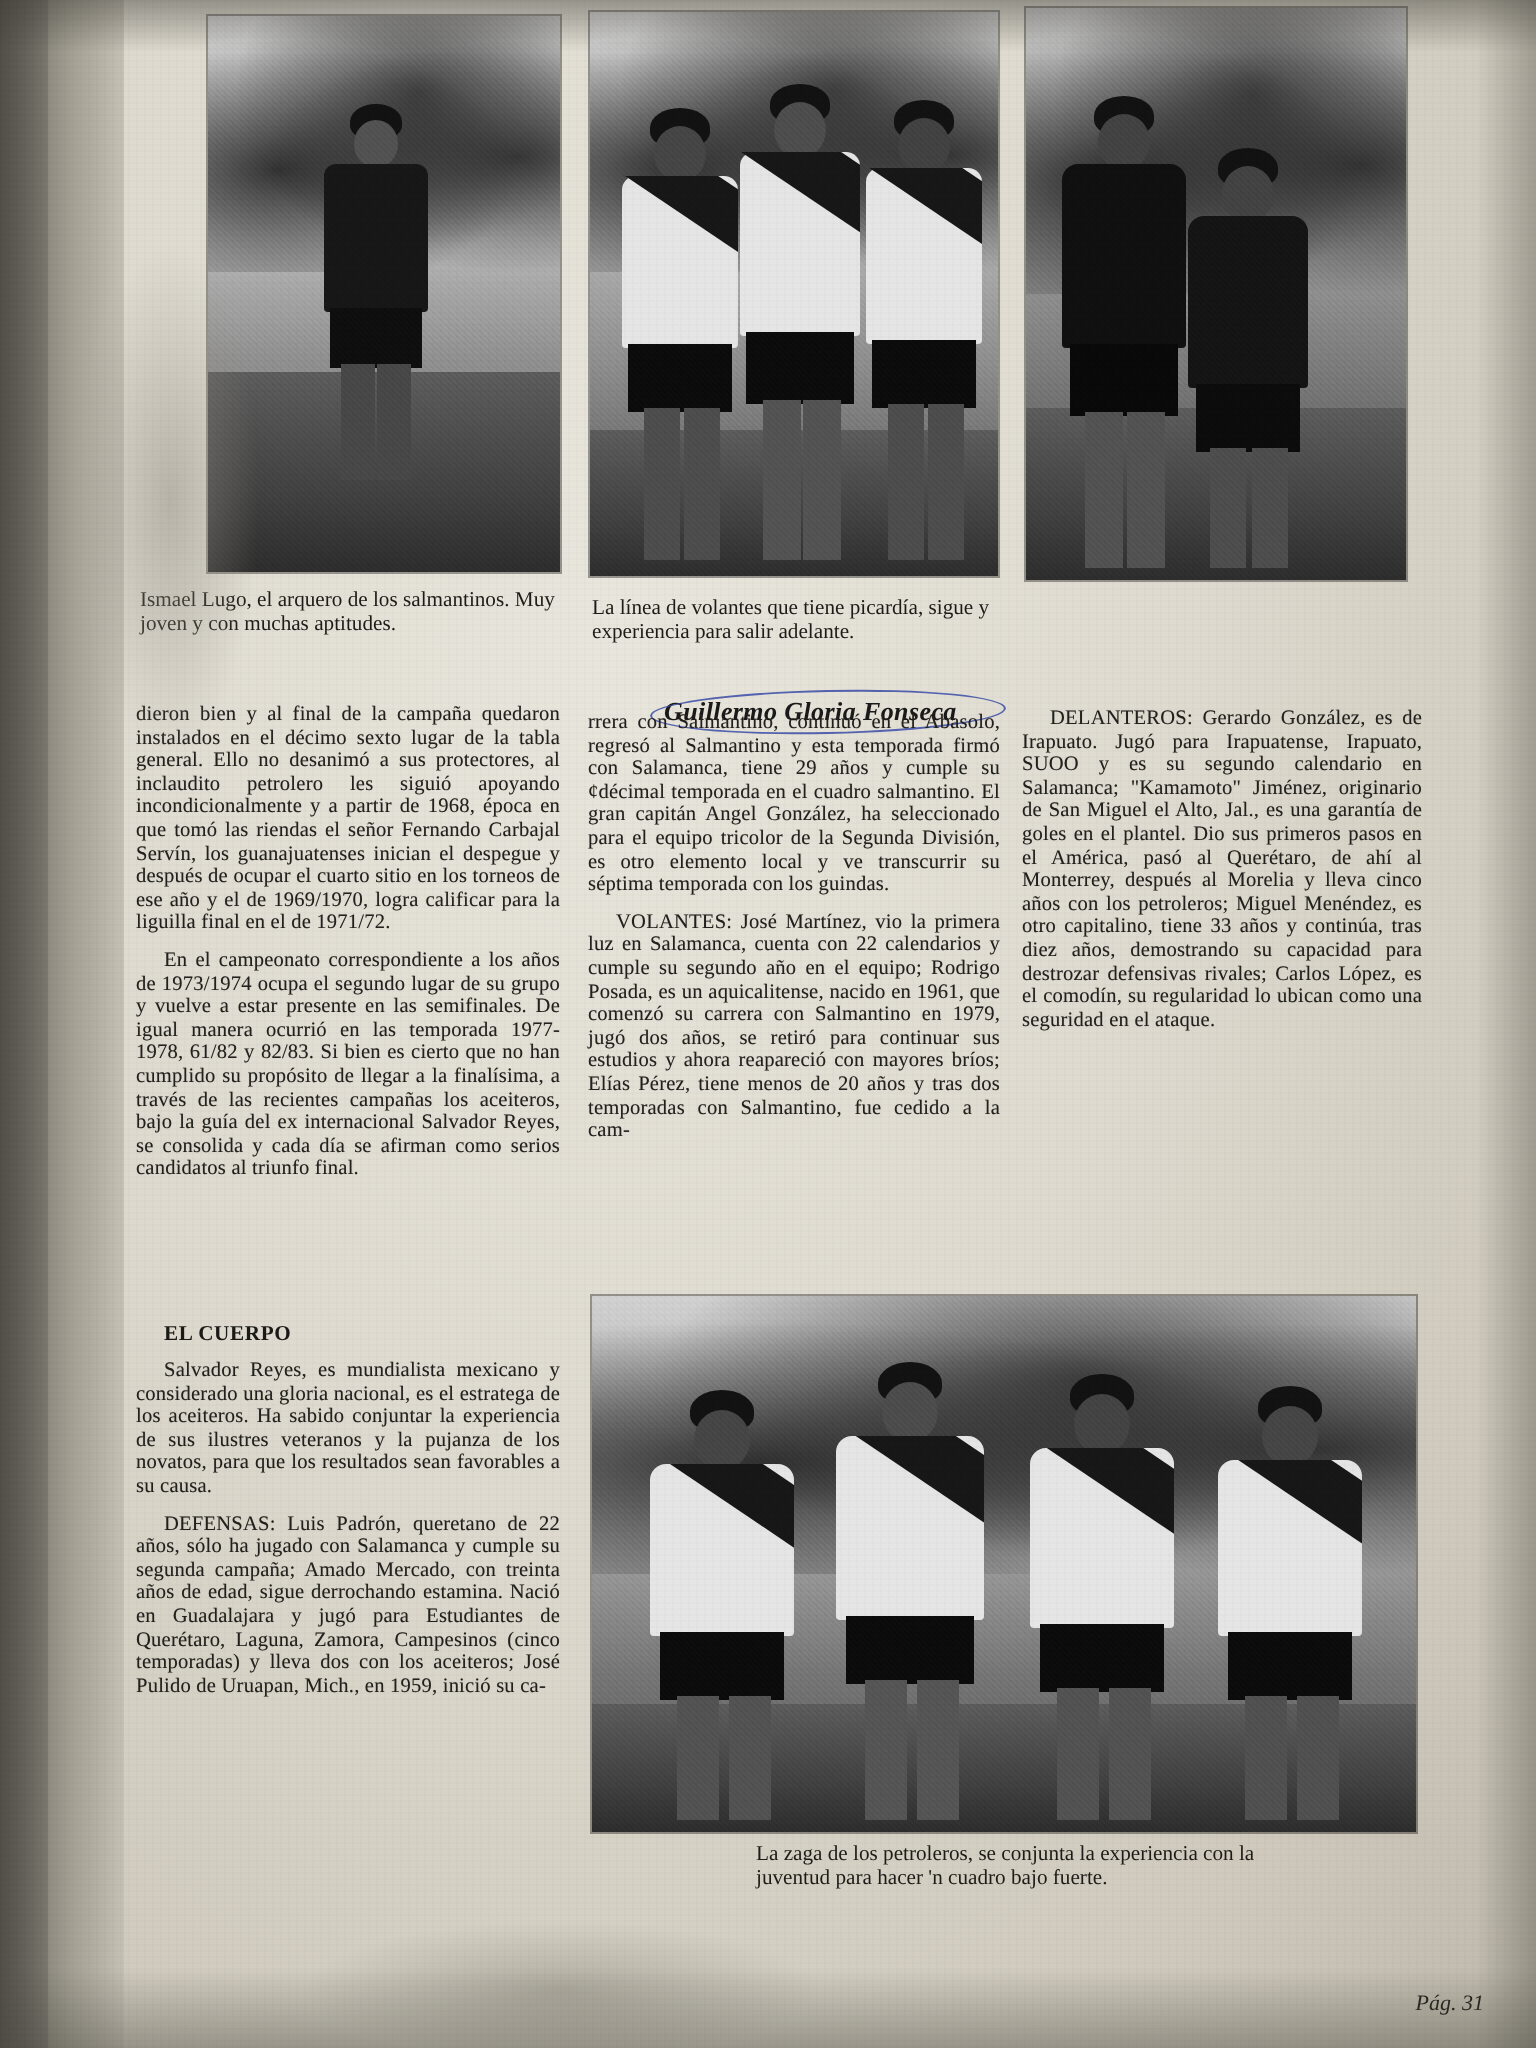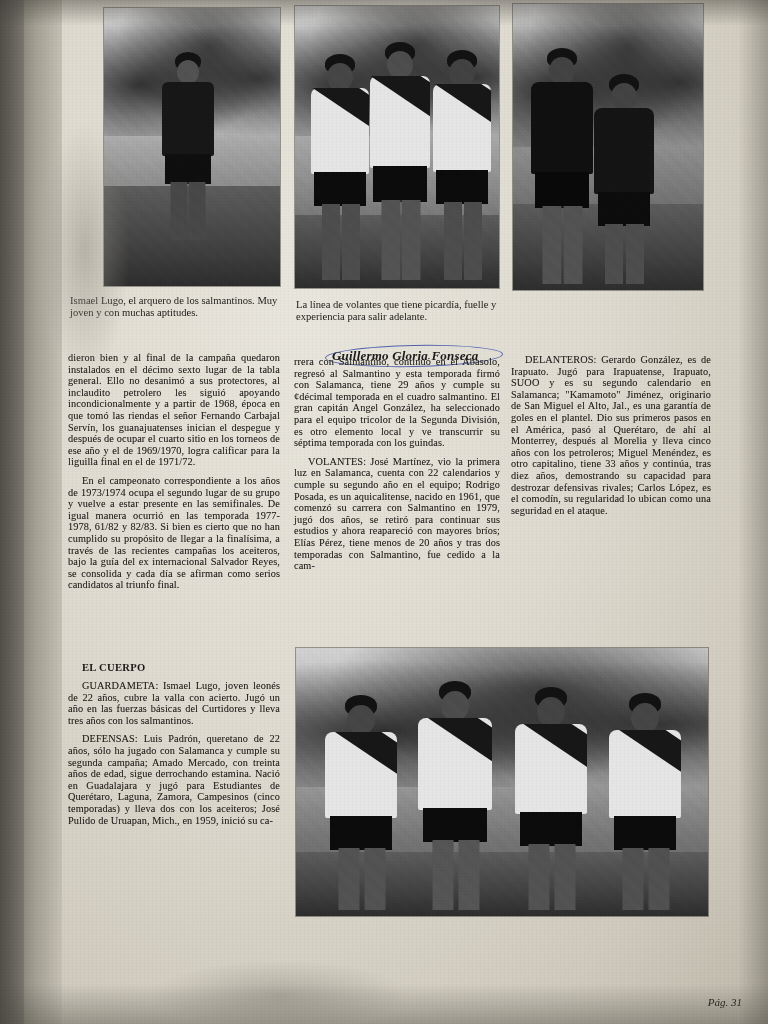--- a/index.html
+++ b/index.html
@@ -209,36 +209,36 @@
       <div class="p-head" style="top:9px;width:26px;height:28px;background:#4b453d;"></div>
       <div class="p-body dark" style="top:34px;width:60px;height:86px;border-radius:8px 8px 2px 2px;background:#1a191e;"></div>
       <div class="p-shorts" style="top:118px;width:52px;height:34px;background:#121116;"></div>
       <div class="p-legs" style="top:150px;left:36%;width:18px;height:60px;background:#564f46;"></div>
       <div class="p-legs" style="top:150px;left:66%;width:18px;height:60px;background:#564f46;"></div>
     </div>
     <div class="ph-noise"></div>
   </div>
 
   <div class="caption" style="left:70px;top:295px;width:212px;">Ismael Lugo, el arquero de los salmantinos. Muy joven y con muchas aptitudes.</div>
-  <div class="caption" style="left:296px;top:299px;width:206px;">La línea de volantes que tiene picardía, fuelle y experiencia para salir adelante.</div>
+  <div class="caption" style="left:296px;top:299px;width:206px;">La línea de volantes que tiene picardía, sigue y experiencia para salir adelante.</div>
 
   <div class="byline" style="left:303px;top:348px;margin-left:29px;">
     <span class="oval"></span>
     <span>Guillermo Gloria Fonseca</span>
   </div>
 
   <div class="col" style="left:68px;top:352px;width:212px;">
     <p class="noind">dieron bien y al final de la campaña quedaron instalados en el décimo sexto lugar de la tabla general. Ello no desanimó a sus protectores, al inclaudito petrolero les siguió apoyando incondicionalmente y a partir de 1968, época en que tomó las riendas el señor Fernando Carbajal Servín, los guanajuatenses inician el despegue y después de ocupar el cuarto sitio en los torneos de ese año y el de 1969/1970, logra calificar para la liguilla final en el de 1971/72.</p>
     <p>En el campeonato correspondiente a los años de 1973/1974 ocupa el segundo lugar de su grupo y vuelve a estar presente en las semifinales. De igual manera ocurrió en las temporada 1977-1978, 61/82 y 82/83. Si bien es cierto que no han cumplido su propósito de llegar a la finalísima, a través de las recientes campañas los aceiteros, bajo la guía del ex internacional Salvador Reyes, se consolida y cada día se afirman como serios candidatos al triunfo final.</p>
   </div>
 
   <div class="sectitle" style="left:82px;top:662px;">EL CUERPO</div>
 
   <div class="col" style="left:68px;top:680px;width:212px;">
-    <p>GUARDAMETA: Ismael Lugo, joven leonés de 22 años, cubre la valla con acierto. Jugó un año en las fuerzas básicas del Curtidores y lleva tres años con los salmantinos.</p>
+    <p>Salvador Reyes, es mundialista mexicano y considerado una gloria nacional, es el estratega de los aceiteros. Ha sabido conjuntar la experiencia de sus ilustres veteranos y la pujanza de los novatos, para que los resultados sean favorables a su causa.</p>
     <p>DEFENSAS: Luis Padrón, queretano de 22 años, sólo ha jugado con Salamanca y cumple su segunda campaña; Amado Mercado, con treinta años de edad, sigue derrochando estamina. Nació en Guadalajara y jugó para Estudiantes de Querétaro, Laguna, Zamora, Campesinos (cinco temporadas) y lleva dos con los aceiteros; José Pulido de Uruapan, Mich., en 1959, inició su ca-</p>
   </div>
 
   <div class="col" style="left:294px;top:356px;width:206px;">
     <p class="noind">rrera con Salmantino, continuó en el Abasolo, regresó al Salmantino y esta temporada firmó con Salamanca, tiene 29 años y cumple su ¢décimal temporada en el cuadro salmantino. El gran capitán Angel González, ha seleccionado para el equipo tricolor de la Segunda División, es otro elemento local y ve transcurrir su séptima temporada con los guindas.</p>
     <p>VOLANTES: José Martínez, vio la primera luz en Salamanca, cuenta con 22 calendarios y cumple su segundo año en el equipo; Rodrigo Posada, es un aquicalitense, nacido en 1961, que comenzó su carrera con Salmantino en 1979, jugó dos años, se retiró para continuar sus estudios y ahora reapareció con mayores bríos; Elías Pérez, tiene menos de 20 años y tras dos temporadas con Salmantino, fue cedido a la cam-</p>
   </div>
 
   <div class="col" style="left:511px;top:354px;width:200px;">
     <p>DELANTEROS: Gerardo González, es de Irapuato. Jugó para Irapuatense, Irapuato, SUOO y es su segundo calendario en Salamanca; "Kamamoto" Jiménez, originario de San Miguel el Alto, Jal., es una garantía de goles en el plantel. Dio sus primeros pasos en el América, pasó al Querétaro, de ahí al Monterrey, después al Morelia y lleva cinco años con los petroleros; Miguel Menéndez, es otro capitalino, tiene 33 años y continúa, tras diez años, demostrando su capacidad para destrozar defensivas rivales; Carlos López, es el comodín, su regularidad lo ubican como una seguridad en el ataque.</p>
@@ -284,20 +284,21 @@
       <div class="p-body" style="top:37px;width:72px;height:88px;border-radius:8px 8px 2px 2px;">
         <div class="p-sash"></div>
       </div>
       <div class="p-shorts" style="top:123px;width:62px;height:34px;"></div>
       <div class="p-legs" style="top:155px;left:36%;width:21px;height:62px;background:#585248;"></div>
       <div class="p-legs" style="top:155px;left:66%;width:21px;height:62px;background:#585248;"></div>
     </div>
     <div class="ph-noise"></div>
   </div>
 
+  <div class="caption" style="left:378px;top:922px;width:262px;">La zaga de los petroleros, se conjunta la experiencia con la juventud para hacer 'n cuadro bajo fuerte.</div>
 
   <div class="pageno">Pág. 31</div>
 
   <div class="smudge" style="left:150px;top:960px;width:260px;height:70px;"></div>
   <div class="smudge" style="left:40px;top:120px;width:90px;height:260px;"></div>
 
   <div class="edgeshadow-top"></div>
   <div class="edgeshadow-right"></div>
   <div class="edgeshadow-bottom"></div>
   <div class="grain"></div>

